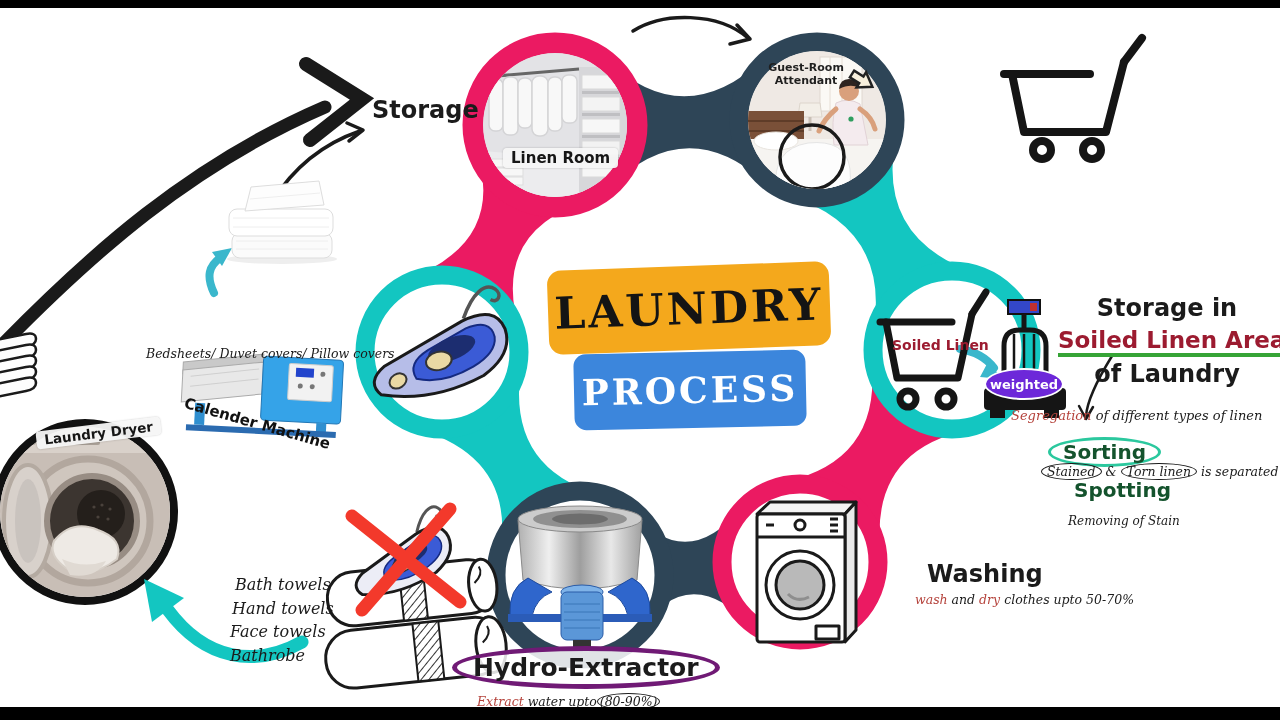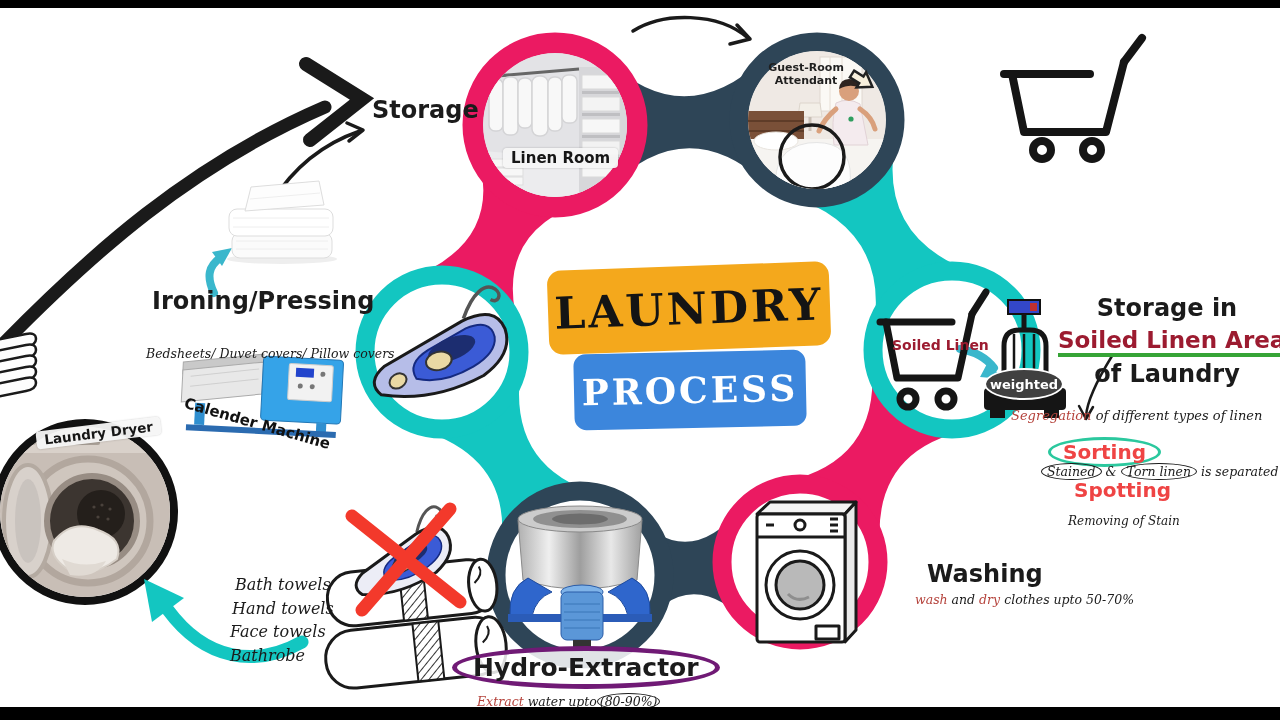--- a/index.html
+++ b/index.html
@@ -10,21 +10,21 @@
   .bar{position:absolute;left:0;width:1280px;background:#000;}
   .head{font-family:"DejaVu Sans","Liberation Sans",sans-serif;font-weight:700;color:#1b1b1b;white-space:nowrap;}
   .script{font-family:"DejaVu Serif","Liberation Serif",serif;font-style:italic;color:#1b1b1b;white-space:nowrap;}
   .photo{position:absolute;border-radius:50%;overflow:hidden;}
   .titlebox{display:flex;align-items:center;justify-content:center;border-radius:14px;
             font-family:"DejaVu Serif","Liberation Serif",serif;font-weight:bold;letter-spacing:3px;}
   .oval-word{border:1.5px solid #1b1b1b;border-radius:50%;padding:0 5px;}
   .labelbox{background:rgba(246,246,246,.95);border-radius:4px;padding:1px 8px;color:#161616;
             font-weight:700;box-shadow:0 0 2px rgba(0,0,0,.25);white-space:nowrap;}
   .darkred{color:#9c1b30;}
-  .purple{color:#ef4444;}
+  .purple{color:#14532d;}
   .redscript{color:#b5433c;}
 </style>
 </head>
 <body>
 
 <div id="stage">
 
   <svg class="layer" viewBox="0 0 1280 720">
     <g>
       <path d="M606,59 Q686,136 769,54 L769,186 Q686,108 606,191 Z" fill="#2E4557"></path>
@@ -327,21 +327,21 @@
   <div class="abs" style="left:760px;top:61px;width:92px;text-align:center;font-size:11px;font-weight:700;line-height:13px;color:#1f1f1f;">
     <div>Guest-Room</div>
     <div>Attendant</div>
   </div>
 
 
   <div class="abs" style="left:892px;top:337px;font-size:14px;font-weight:700;">
     <span class="darkred">Soiled Linen</span>
   </div>
 
-  <div class="abs" style="left:984px;top:368px;width:76px;height:28px;background:#404040;border:2px solid #fff;border-radius:50%;display:flex;align-items:center;justify-content:center;color:#fff;font-size:13px;font-weight:700;">weighted</div>
+  <div class="abs" style="left:984px;top:368px;width:76px;height:28px;background:#6d28d9;border:2px solid #fff;border-radius:50%;display:flex;align-items:center;justify-content:center;color:#fff;font-size:13px;font-weight:700;">weighted</div>
 
   <div class="abs" style="left:1058px;top:292px;width:218px;text-align:center;line-height:33px;">
     <div class="head" style="font-size:24px;">Storage in</div>
     <div style="line-height:30px;"><span class="head darkred" style="font-size:23px;border-bottom:4px solid #36A436;">Soiled Linen Area</span></div>
     <div class="head" style="font-size:24px;">of Laundry</div>
   </div>
 
   <div class="abs script" style="left:1011px;top:408px;font-size:13px;">
     <span class="redscript">Segregation</span>
     <span>of different types of linen</span>
@@ -376,19 +376,18 @@
 
   <div class="abs script" style="left:230px;top:573px;font-size:16px;line-height:23.5px;">
     <div style="margin-left:5px;">Bath towels</div>
     <div style="margin-left:2px;">Hand towels</div>
     <div>Face towels</div>
     <div>Bathrobe</div>
   </div>
 
   <div class="abs labelbox" style="left:36px;top:424px;font-size:13.5px;transform:rotate(-7deg);">Laundry Dryer</div>
 
-  <div class="abs head" style="left:152px;top:287px;font-size:24px;">Ironing/Pressing</div>
   <div class="abs script" style="left:146px;top:346px;font-size:12.5px;">Bedsheets/ Duvet covers/ Pillow covers</div>
   <div class="abs" style="left:187px;top:394px;font-size:15px;font-weight:600;color:#111;transform:rotate(16deg);transform-origin:left top;white-space:nowrap;">Calender Machine</div>
 
   <div class="bar" style="top:0;height:8px;"></div>
   <div class="bar" style="top:707px;height:13px;"></div>
 </div>
 
 </body></html>

